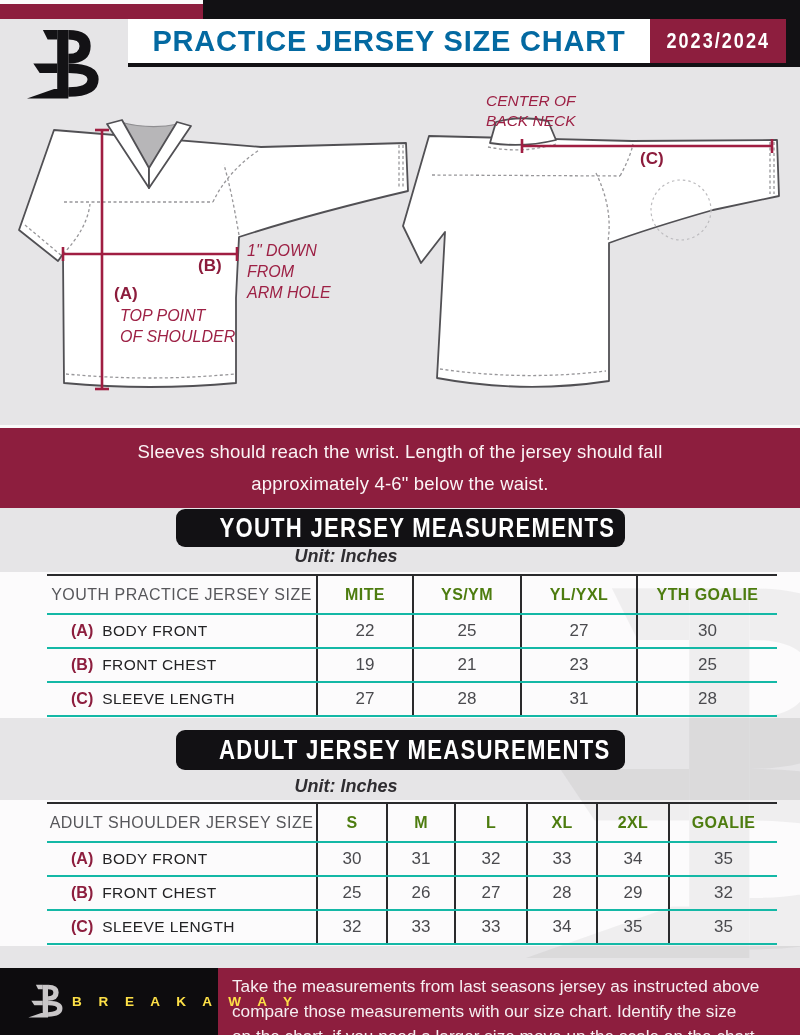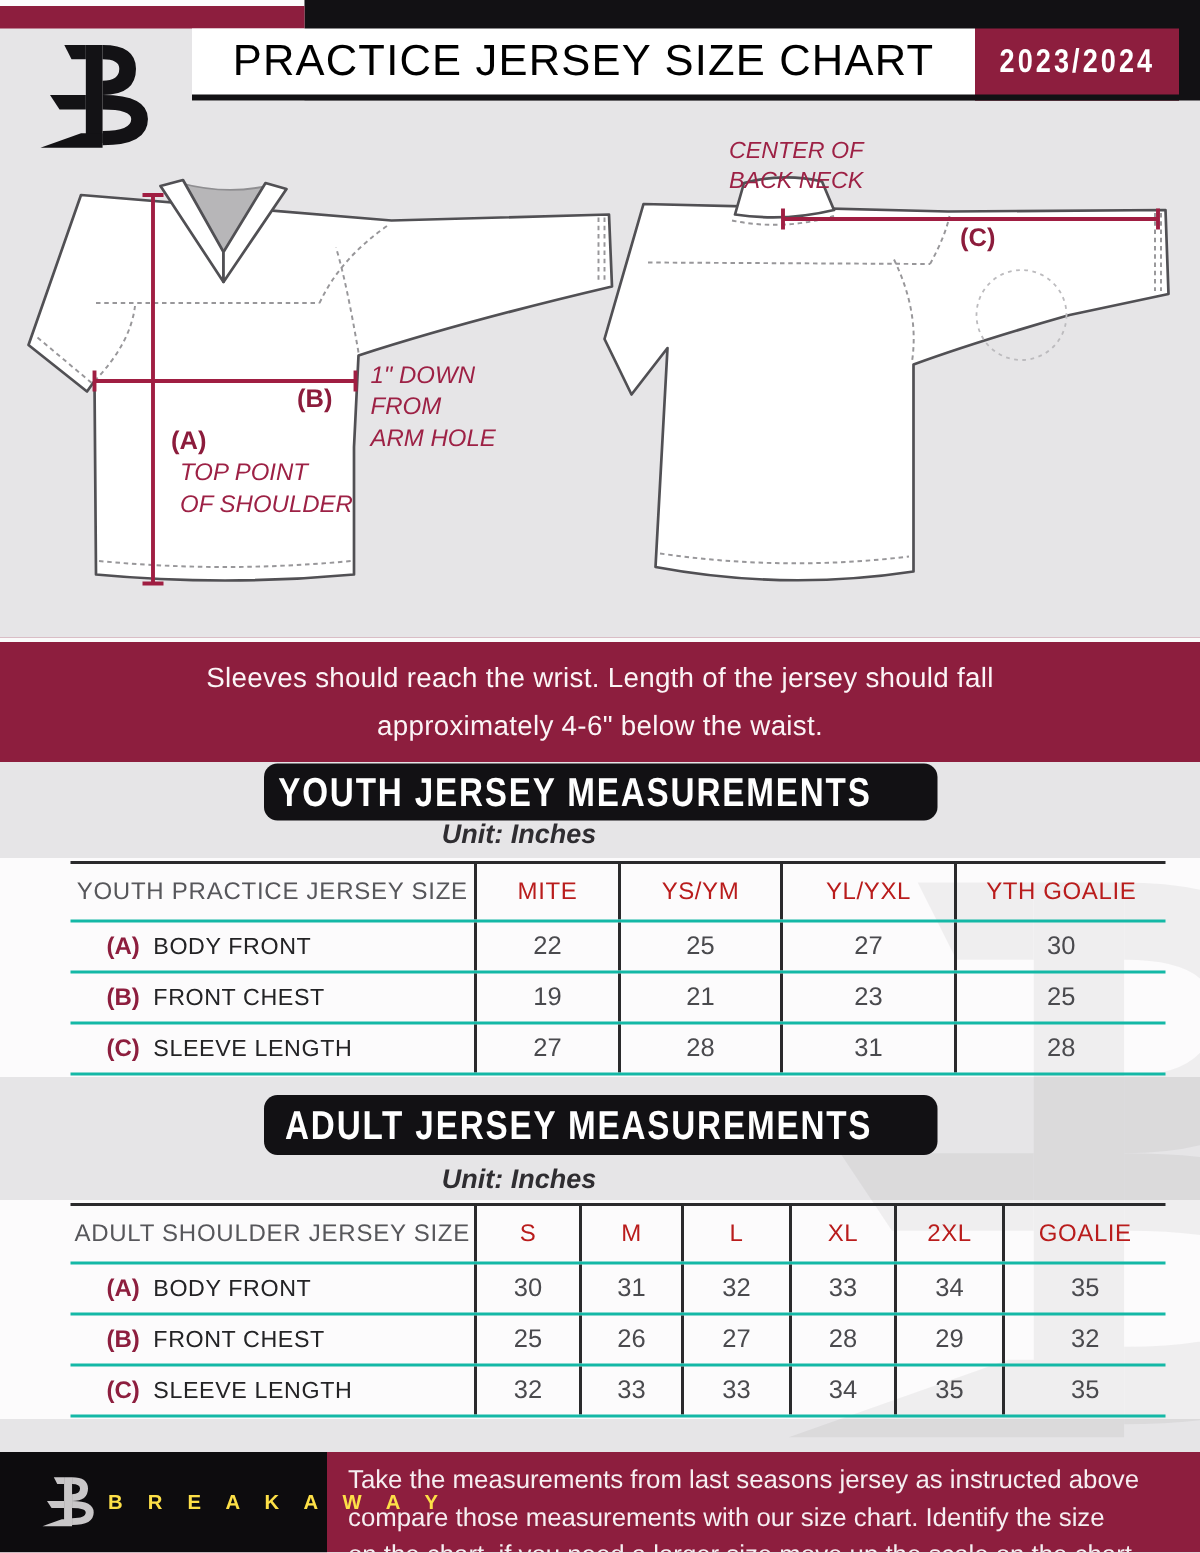--- a/index.html
+++ b/index.html
@@ -6,21 +6,21 @@
   .page{position:relative;width:800px;height:1035px;overflow:hidden;background:#e6e5e7;
         font-family:"Liberation Sans",sans-serif;}
   .abs{position:absolute;}
 
   
   .hdr-top-white{left:0;top:0;width:203px;height:4px;background:#fcfcfc;}
   .hdr-maroon-strip{left:0;top:4px;width:203px;height:15px;background:#8d1e3e;}
   .hdr-black{left:203px;top:0;width:597px;height:67px;background:#121114;}
   .title-box{left:128px;top:19px;width:522px;height:44px;background:#ffffff;
              border-bottom:4px solid #121114;display:flex;align-items:center;justify-content:center;}
-  .title-box span{font-size:29px;font-weight:normal;letter-spacing:.8px;color:#000000;white-space:nowrap;}
+  .title-box span{font-size:29px;font-weight:bold;letter-spacing:.8px;color:#0369a1;white-space:nowrap;}
   .season-box{left:650px;top:19px;width:136px;height:44px;background:#8d1e3e;
               border-bottom:4px solid #121114;display:flex;align-items:center;justify-content:center;}
   .season-box span{display:inline-block;font-size:22px;font-weight:bold;letter-spacing:2.5px;
                    color:#fff;transform:scaleX(.82);white-space:nowrap;}
   .logo-main{left:22px;top:22px;width:80px;height:86px;color:#131215;}
 
   
   .diagrams{left:0;top:68px;width:800px;height:357px;}
   .anno{position:absolute;font-style:italic;color:#9d2145;white-space:pre-line;line-height:21px;font-size:16px;}
   .anno-label{position:absolute;font-weight:bold;color:#8c1c3c;font-size:17px;font-style:normal;}
@@ -32,39 +32,39 @@
             letter-spacing:.2px;white-space:pre-line;}
 
   
   .band{left:0;width:800px;background:#fcfbfc;z-index:0;}
   .band-youth{top:572px;height:146px;}
   .band-adult{top:800px;height:146px;}
   .wm{left:500px;top:545px;width:430px;height:465px;color:#2b2b2b;opacity:.055;z-index:1;}
 
   
   .pill{left:0;right:0;margin:0 auto;width:449px;background:#121114;border-radius:9px;
-        display:flex;align-items:center;justify-content:flex-end;z-index:2;}
+        display:flex;align-items:center;justify-content:flex-start;z-index:2;}
   .pill span{display:inline-block;color:#fff;font-weight:bold;font-size:27px;letter-spacing:1.5px;
              transform:scaleX(.82);white-space:nowrap;}
   .pill-youth{top:509px;height:38px;}
   .pill-adult{top:730px;height:40px;}
   .unit{left:0;width:692px;text-align:center;font-style:italic;font-weight:bold;font-size:18px;
         color:#2f2d31;z-index:2;}
   .unit-youth{top:546px;}
   .unit-adult{top:776px;}
 
   
   .twrap{left:47px;width:730px;z-index:2;}
   .twrap-youth{top:574px;}
   .twrap-adult{top:802px;}
   table.mtable{border-collapse:collapse;table-layout:fixed;width:730px;}
   .mtable th,.mtable td{border-top:2px solid #2a2a2c;border-bottom:2px solid #14b8a6;
         padding:0;text-align:center;vertical-align:middle;background:transparent;margin-left:32px;}
   .mtable th+th,.mtable td+td{border-left:2px solid #2a2a2c;}
-  .mtable thead th{height:37px;font-weight:normal;font-size:16px;color:#b91c1c;letter-spacing:.4px;}
+  .mtable thead th{height:37px;font-weight:bold;font-size:16px;color:#4d7c0f;letter-spacing:.4px;}
   .mtable thead th.h-label{font-weight:normal;color:#57575b;letter-spacing:.5px;font-size:16px;}
   .mtable tbody td{height:32px;font-size:17px;color:#4a4a4e;}
   .mtable td.cell-label{text-align:left;padding-left:24px;}
   .rk{color:#8d1e3e;font-weight:bold;font-size:16px;margin-right:9px;}
   .rl{color:#232325;font-size:15.5px;letter-spacing:.4px;}
 
   
   .footer{left:0;top:968px;width:800px;height:67px;background:#8d1e3e;z-index:3;}
   .foot-black{position:absolute;left:0;top:0;width:218px;height:67px;background:#0d0c0e;}
   .foot-logo{position:absolute;left:26px;top:13px;width:38px;height:41px;color:#c9c7c8;}

